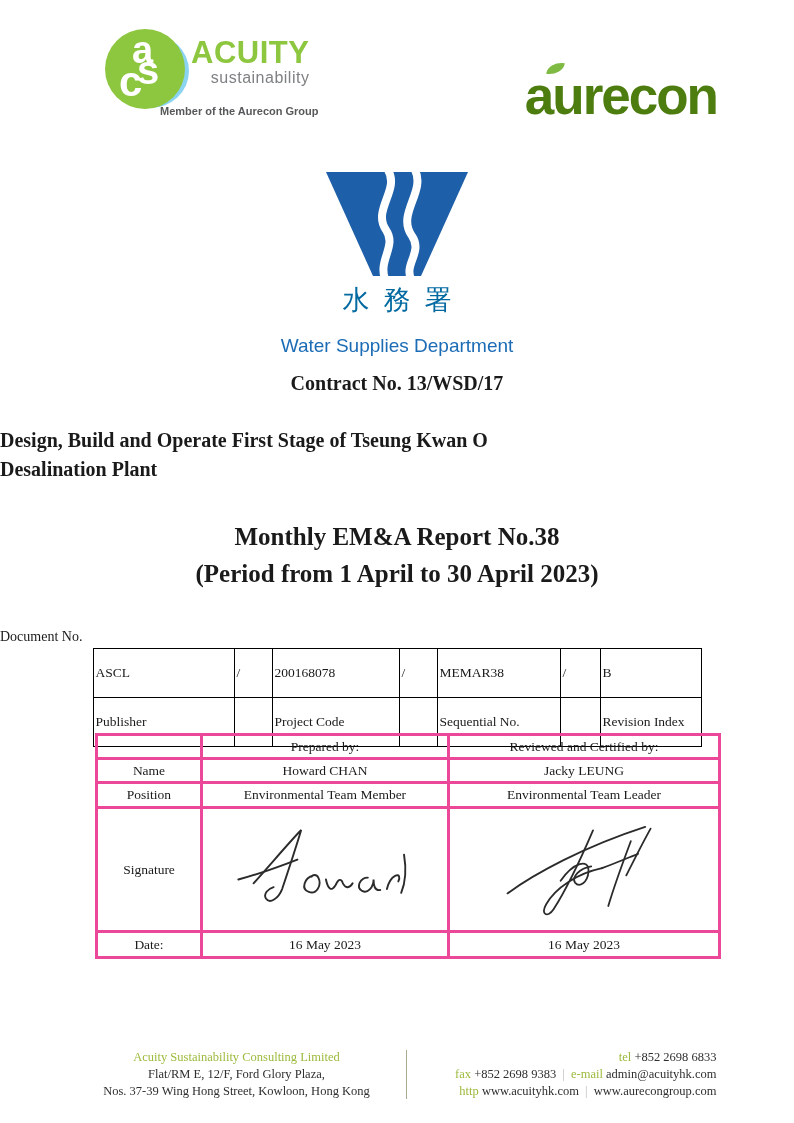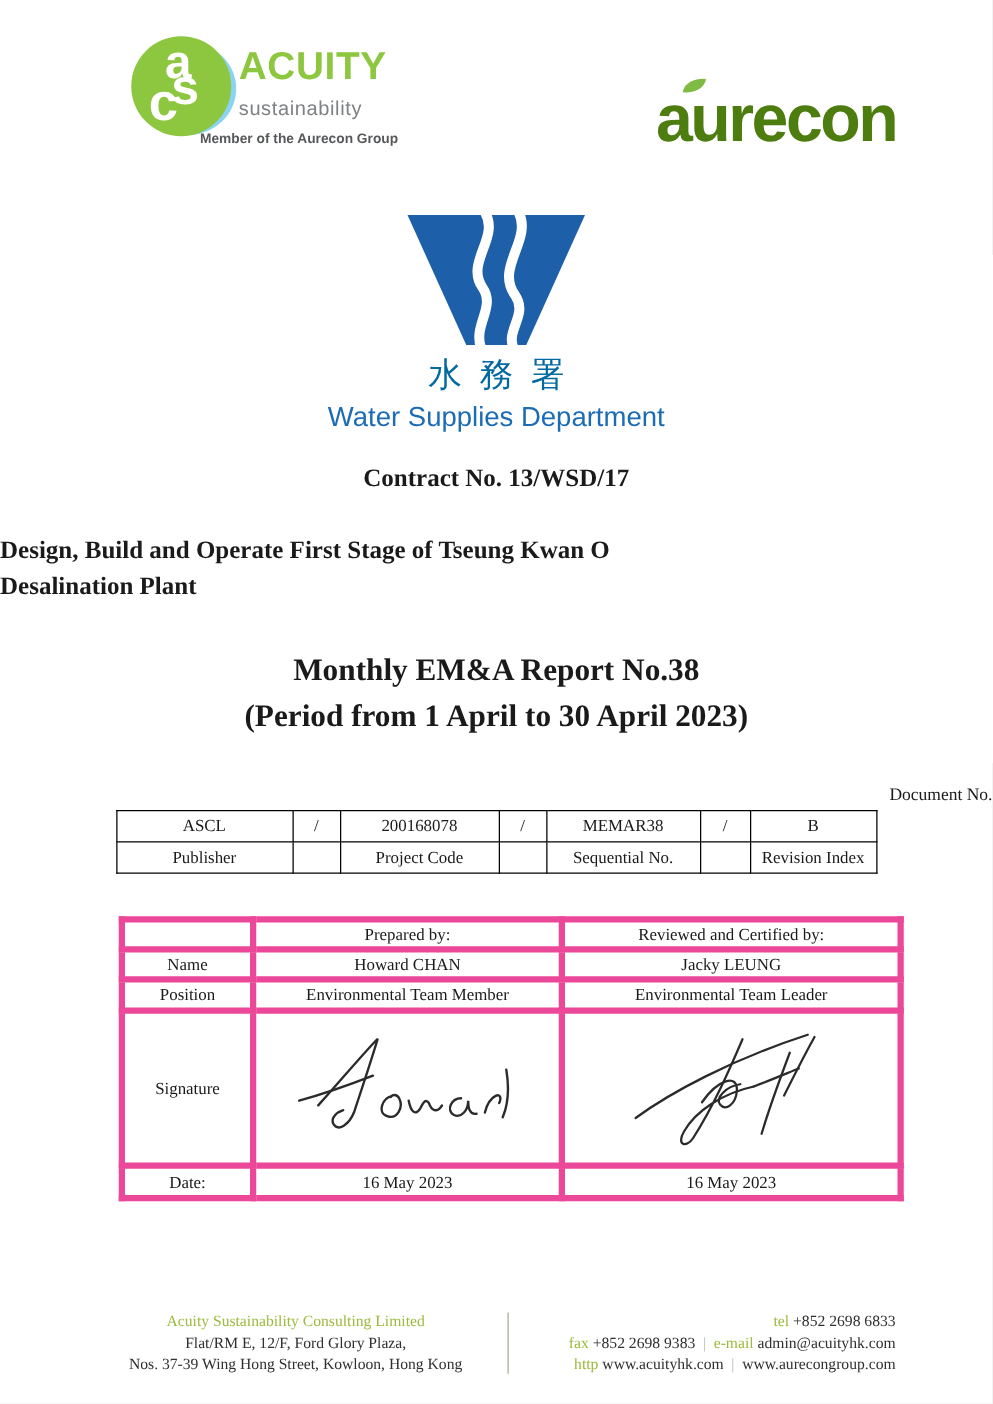--- a/index.html
+++ b/index.html
@@ -15,54 +15,54 @@
   .acuity-logo { position:absolute; left:103px; top:27px; width:210px; height:84px; }
   .asc-wrap { position:absolute; left:2px; top:2px; width:84px; height:82px; }
   .asc-blue { position:absolute; left:6px; top:5px; width:78px; height:74px; border-radius:50%; background:#8ad4f2; }
   .asc-green { position:absolute; left:0; top:0; width:80px; height:80px; border-radius:50%; background:#8dc63f; }
   .asc-letter { position:absolute; color:#ffffff; font-weight:bold; font-family:"Liberation Sans", sans-serif; line-height:1; }
   .asc-a { left:27px; top:2px;  font-size:38px; }
   .asc-s { left:32px; top:21px; font-size:40px; }
   .asc-c { left:14px; top:32px; font-size:42px; }
   .acuity-text { position:absolute; left:88px; top:10px; }
   .acuity-name { font-size:31px; font-weight:bold; color:#8dc63f; letter-spacing:0.5px; line-height:1; }
-  .acuity-sub  { font-size:16px; color:#7e8083; margin-top:11px; letter-spacing:0.5px; }
+  .acuity-sub  { font-size:16px; color:#7e8083; text-align:right; margin-top:1px; letter-spacing:0.5px; }
   .acuity-tagline { position:absolute; left:57px; top:67px; font-size:11px; font-weight:bold; color:#57585a; white-space:nowrap;margin-top:11px; }
 
   
   .aurecon-logo { position:absolute; right:77px; top:30px; height:62px; }
   .aurecon-word { font-family:"Liberation Sans", sans-serif; font-weight:bold; font-size:53px;
                   color:#4d7c0f; letter-spacing:-2px; line-height:60px; position:relative;margin-top:36px; }
   .aurecon-leaf { position:absolute; left:22px; top:-4px; width:17px; height:13px; background:#7fba42;
                   border-radius:100% 0 100% 0; transform:rotate(8deg); }
 
   
   .wsd-block { position:absolute; top:168px; left:0; width:100%; text-align:center; }
   .wsd-chinese { font-family:Liberation Mono, monospace; font-size:27px; color:#0369a1;
                  letter-spacing:14px; margin-left:14px; margin-top:2px; }
-  .wsd-english { font-family:"Liberation Sans", sans-serif; font-size:22px; color:#1c6cb5; margin-top:3px; }
+  .wsd-english { font-family:"Liberation Sans", sans-serif; font-size:19px; color:#1c6cb5; margin-top:17px; }
 
   
   .title-contract { position:absolute; top:372px; width:100%; text-align:center;
                     font-size:20px; font-weight:bold; }
   .title-project  { position:absolute; top:426px; width:100%; text-align:left;
                     font-size:20px; font-weight:bold; line-height:29px; }
   .title-report   { position:absolute; top:518px; width:100%; text-align:center;
                     font-size:25px; font-weight:bold; line-height:37px; }
 
   
   .docno-block { position:absolute; top:629px; left:0; width:100%; }
-  .docno-label { text-align:right; font-size:14px; margin-bottom:3px; }
+  .docno-label { text-align:left; font-size:14px; margin-bottom:3px; }
   table.docno { margin:0 auto; width:608px; border-collapse:collapse; table-layout:fixed; }
-  table.docno td { border:1px solid #000; text-align:center; font-size:13.5px; height:20px; padding:4px 2px; }
+  table.docno td { border:1px solid #000; text-align:left; font-size:13.5px; height:20px; padding:16px 2px; }
 
   
   table.signoff { position:absolute; top:733px; left:95px; width:623px;
                   border-collapse:collapse; table-layout:fixed; border:2.5px solid #000; }
-  table.signoff td { border:5px solid #ec4899; text-align:center; font-size:13.5px; padding:0 2px; }
+  table.signoff td { border:3px solid #ec4899; text-align:center; font-size:13.5px; padding:0 2px; }
   tr.r-head td { height:24px; }
   tr.r-name td { height:24px; }
   tr.r-pos  td { height:25px; }
   tr.r-sig  td { height:124px; }
   tr.r-date td { height:26px; }
   .sig-svg { display:block; margin:0 auto; }
 
   
   .footer { position:absolute; top:1049px; left:0; width:100%;
             display:flex; justify-content:center; align-items:stretch;

